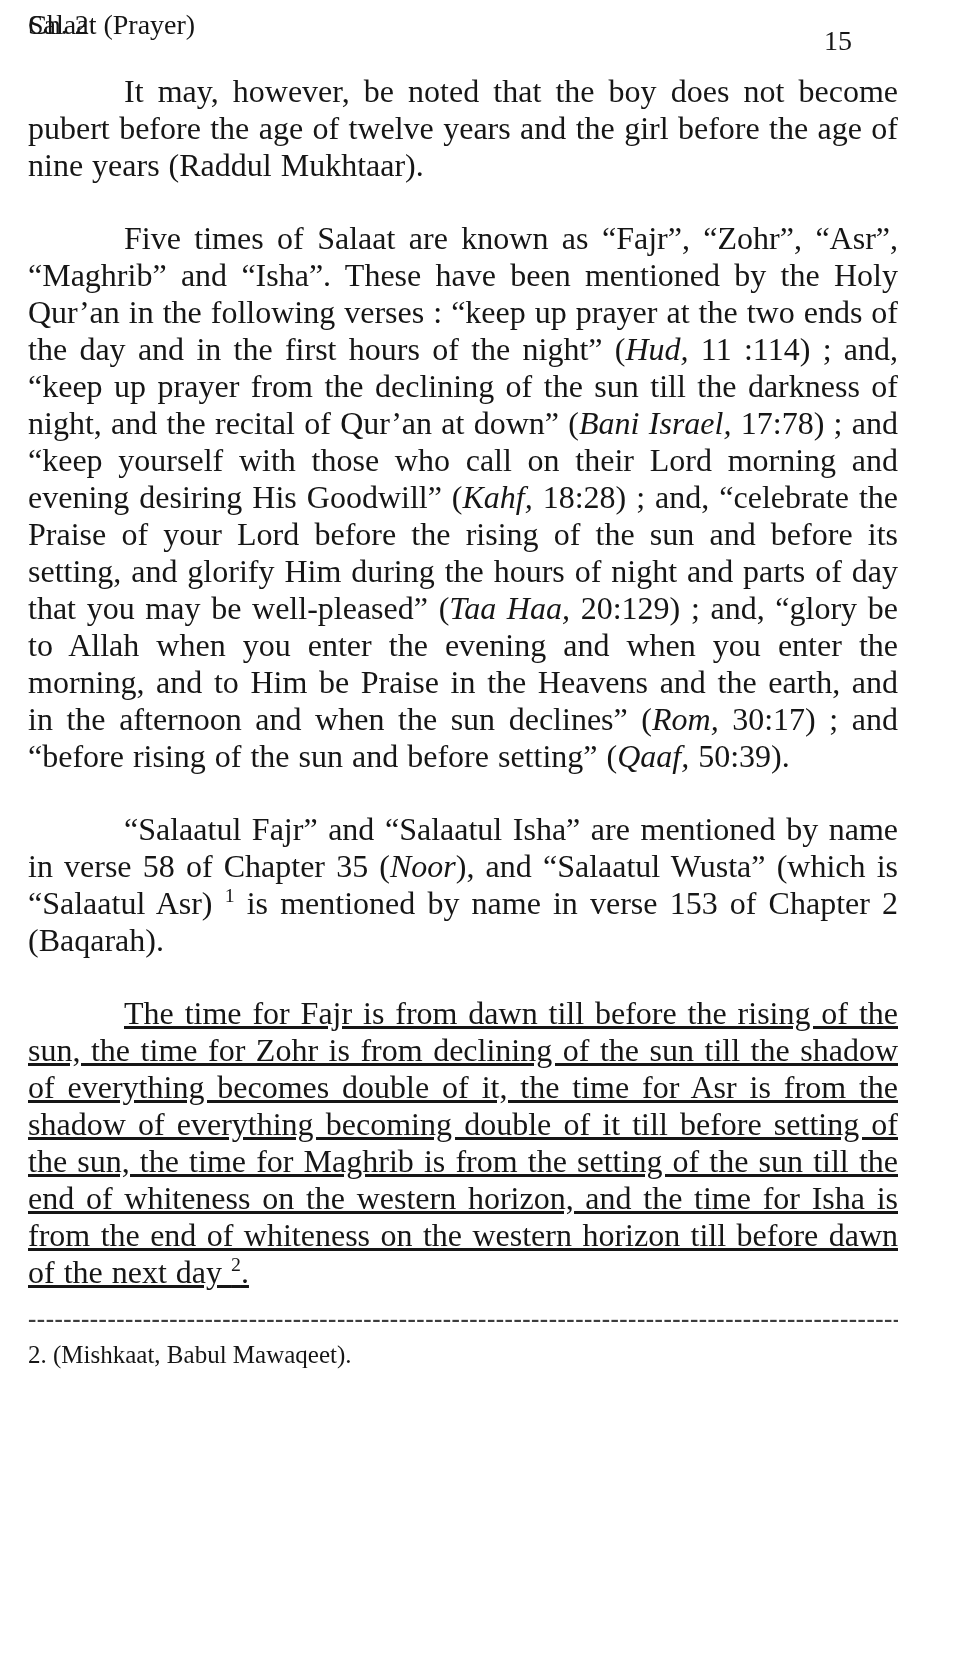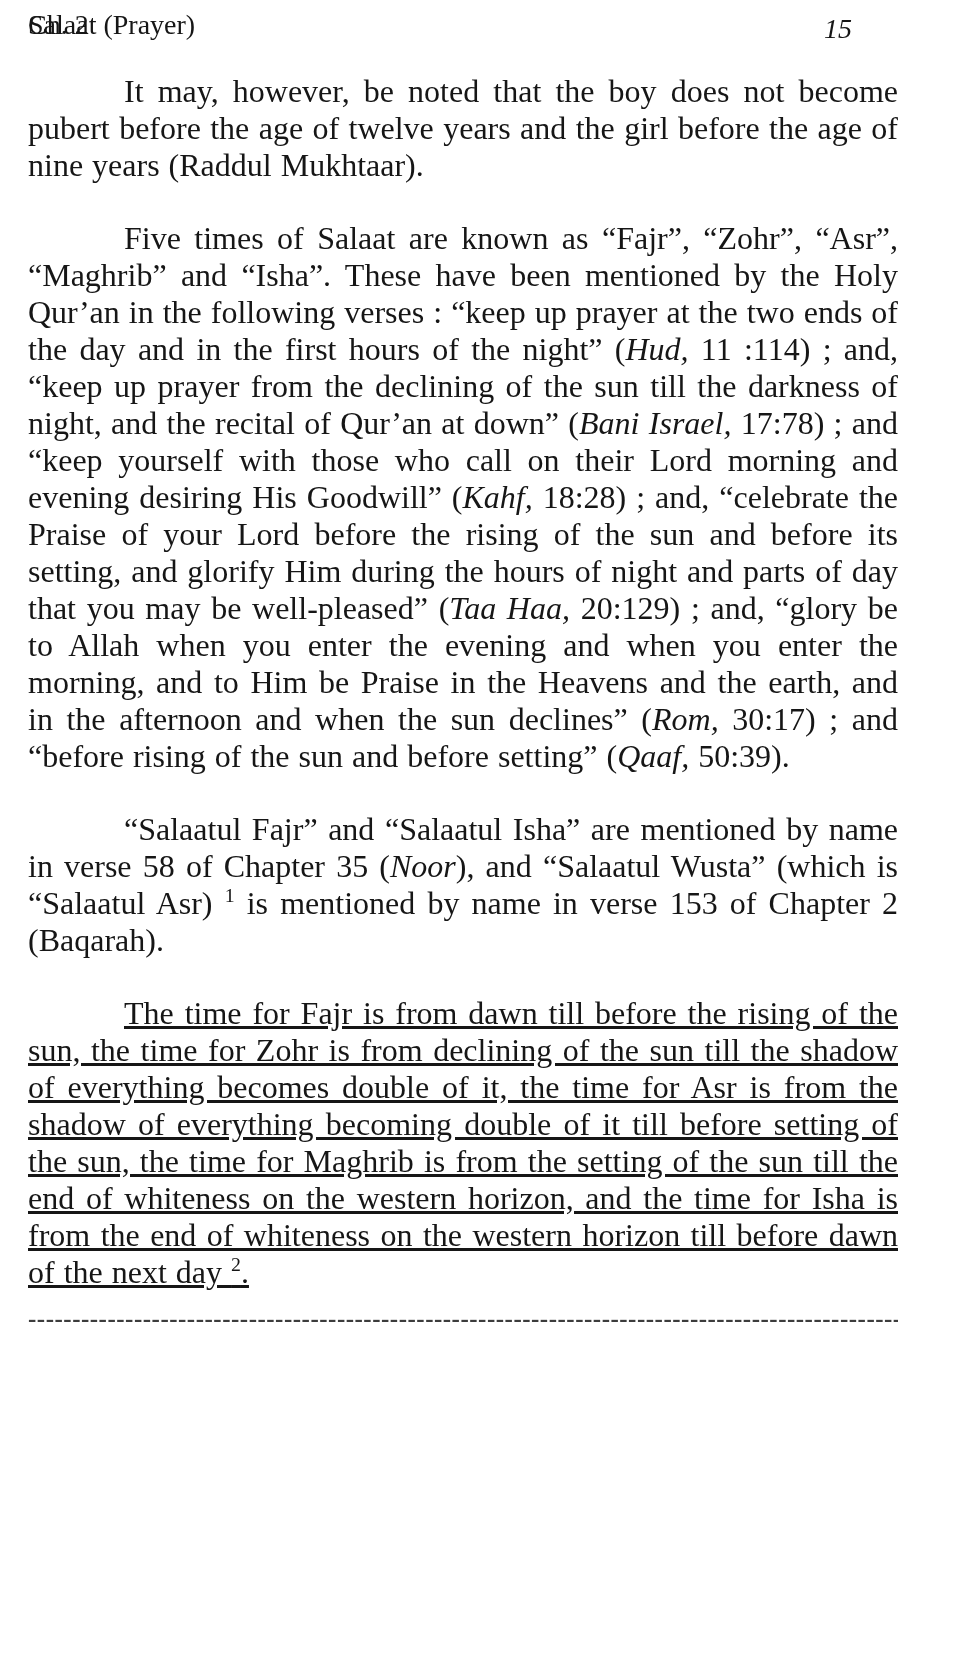--- a/index.html
+++ b/index.html
@@ -14,21 +14,21 @@
   .page { padding: 6px 62px 0 28px; }
 
   .header {
     position: relative;
     font-size: 28px;
     line-height: 37px;
     margin-bottom: 30px;
   }
   .header-chapter { position: absolute; left: 0; top: 0; }
   .header-title   { display: block; }
-  .header-page    { position: absolute; right: 46px; top: 4px; font-style: italic; }
+  .header-page    { position: absolute; right: 46px; top: 16px; }
 
   .para {
     font-size: 32px;
     line-height: 37px;
     text-align: justify;
     margin: 0 0 36px 0;
     word-spacing: 1px;
   }
   .indent { text-indent: 96px; }
   .para.last { margin-bottom: 14px; text-decoration: underline; }
@@ -76,15 +76,16 @@
 
   <p class="para indent"><span>Five times of Salaat are known as “Fajr”, “Zohr”, “Asr”, “Maghrib” and “Isha”. These have been mentioned by the Holy Qur’an in the following verses : “keep up prayer at the two ends of the day and in the first hours of the night” (</span><span style="font-style: italic;">Hud,</span><span> 11 :114) ; and, “keep up prayer from the declining of the sun till the darkness of night, and the recital of Qur’an at down” (</span><span style="font-style: italic;">Bani Israel,</span><span> 17:78) ; and “keep yourself with those who call on their Lord morning and evening desiring His Goodwill” (</span><span style="font-style: italic;">Kahf,</span><span> 18:28) ; and, “celebrate the Praise of your Lord before the rising of the sun and before its setting, and glorify Him during the hours of night and parts of day that you may be well-pleased” (</span><span style="font-style: italic;">Taa Haa,</span><span> 20:129) ; and, “glory be to Allah when you enter the evening and when you enter the morning, and to Him be Praise in the Heavens and the earth, and in the afternoon and when the sun declines” (</span><span style="font-style: italic;">Rom,</span><span> 30:17) ; and “before rising of the sun and before setting” (</span><span style="font-style: italic;">Qaaf,</span><span> 50:39).</span></p>
 
   <p class="para indent"><span>“Salaatul Fajr” and “Salaatul Isha” are mentioned by name in verse 58 of Chapter 35 (</span><span style="font-style: italic;">Noor</span><span>), and “Salaatul Wusta” (which is “Salaatul Asr) </span><sup>1</sup><span> is mentioned by name  in verse 153 of Chapter 2 (</span><span style="">Baqarah</span><span>).</span></p>
 
   <p class="para indent last"><span>The time for Fajr is from dawn till before the rising of the sun, the time for Zohr is from declining of the sun till the shadow of everything becomes double of it, the time for Asr is from the shadow of everything becoming double of it till before setting of the sun, the time for Maghrib is from the setting of the sun till the end of whiteness on the western horizon, and the time for Isha is from the end of whiteness on the western horizon till before dawn of the next day </span><sup>2</sup><span>.</span></p>
 
   <div class="separator">--------------------------------------------------------------------------------------------------------------</div>
 
   <div class="footnotes">
+    <div class="footnote">2. (Mishkaat, Babul Mawaqeet).</div>
   </div>
 
 </div>
 
 </body></html>

